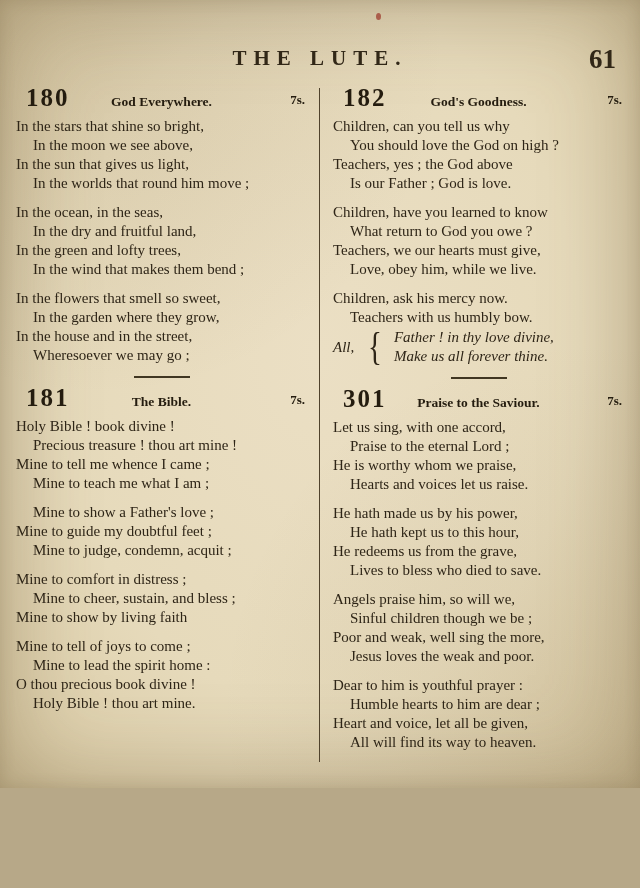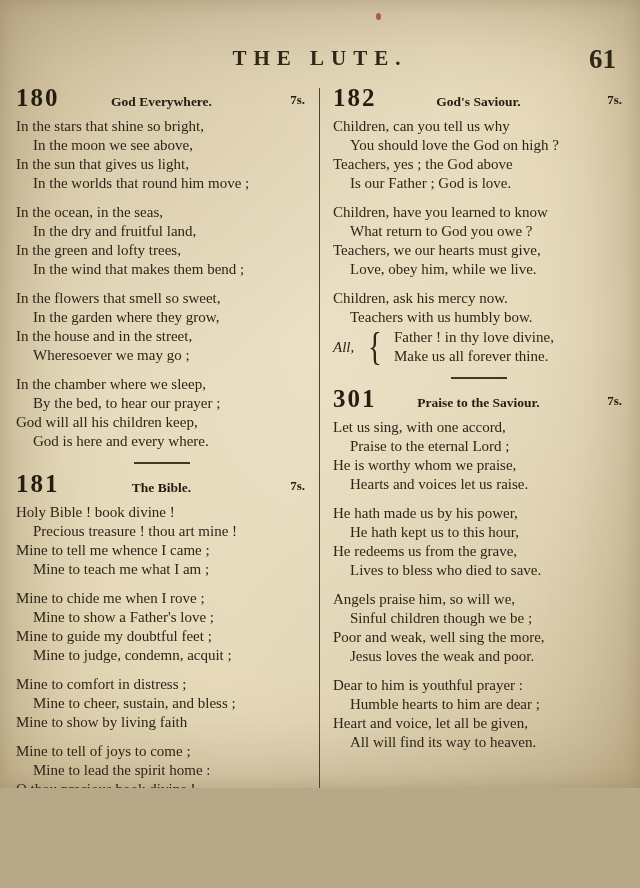--- a/index.html
+++ b/index.html
@@ -22,31 +22,31 @@
   .header-title{
     position:absolute;left:0;right:0;text-align:center;
     font-weight:bold;font-size:21px;letter-spacing:7px;color:#312717;
   }
   .page-number{position:absolute;right:24px;top:-2px;font-size:27px;font-weight:bold;color:#312717;}
   .columns{display:flex;padding:12px 16px 0 16px;position:relative;}
   .column{flex:1;position:relative;min-width:0;}
   .column-left{padding-right:12px;}
   .column-right{padding-left:13px;border-left:1.5px solid #4f422c;}
   .hymn-head{position:relative;text-align:center;height:26px;margin-bottom:3px;}
-  .hymn-number{position:absolute;left:0;top:-4px;font-size:25px;font-weight:bold;letter-spacing:2px;color:#241c0f;}
+  .hymn-number{position:absolute;left:10px;top:-4px;font-size:25px;font-weight:bold;letter-spacing:2px;color:#241c0f;}
   .hymn-title{font-size:13.5px;font-weight:bold;position:relative;top:4px;color:#241c0f;}
   .hymn-meter{position:absolute;right:2px;top:4px;font-size:13px;font-weight:bold;color:#241c0f;}
   .stanza{margin:0 0 10px 0;}
   .line{font-size:15px;line-height:19px;white-space:nowrap;}
   .line.indent{padding-left:17px;}
   .hymn-rule{width:56px;height:1.5px;background:#403622;margin:11px auto 10px auto;}
   .brace-row{display:flex;align-items:center;margin-top:1px;gap:8px;}
   .brace-label{font-style:italic;font-size:15px;min-width:27px;}
   .brace{font-size:29px;line-height:1;transform:scaleY(1.35);margin-right:4px;font-weight:400;}
-  .brace-lines .line{padding-left:0;}
+  .brace-lines .line{padding-left:0;font-style:italic;}
 </style>
 </head>
 <body>
 
 <div class="page">
   <div class="speck"></div>
   <div class="header">
     <div class="header-title">THE LUTE.</div>
     <div class="page-number">61</div>
   </div>
@@ -65,58 +65,51 @@
             <div class="line indent">In the dry and fruitful land,</div>
             <div class="line">In the green and lofty trees,</div>
             <div class="line indent">In the wind that makes them bend ;</div>
           </div>
           <div class="stanza">
             <div class="line">In the flowers that smell so sweet,</div>
             <div class="line indent">In the garden where they grow,</div>
             <div class="line">In the house and in the street,</div>
             <div class="line indent">Wheresoever we may go ;</div>
           </div>
-          <div class="stanza">
-            <div class="line">In the chamber where we sleep,</div>
-            <div class="line indent">By the bed, to hear our prayer ;</div>
-            <div class="line">God will all his children keep,</div>
-            <div class="line indent">God is here and every where.</div>
-          </div>
         </div>
         <div class="hymn-rule"></div>
         <div class="hymn">
           <div class="hymn-head"><span class="hymn-number">181</span><span class="hymn-title">The Bible.</span><span class="hymn-meter">7s.</span></div>
           <div class="stanza">
             <div class="line">Holy Bible ! book divine !</div>
             <div class="line indent">Precious treasure ! thou art mine !</div>
             <div class="line">Mine to tell me whence I came ;</div>
             <div class="line indent">Mine to teach me what I am ;</div>
           </div>
           <div class="stanza">
-            <div class="line">Mine to chide me when I rove ;</div>
             <div class="line indent">Mine to show a Father's love ;</div>
             <div class="line">Mine to guide my doubtful feet ;</div>
             <div class="line indent">Mine to judge, condemn, acquit ;</div>
           </div>
           <div class="stanza">
             <div class="line">Mine to comfort in distress ;</div>
             <div class="line indent">Mine to cheer, sustain, and bless ;</div>
             <div class="line">Mine to show by living faith</div>
           </div>
           <div class="stanza">
             <div class="line">Mine to tell of joys to come ;</div>
             <div class="line indent">Mine to lead the spirit home :</div>
             <div class="line">O thou precious book divine !</div>
             <div class="line indent">Holy Bible ! thou art mine.</div>
           </div>
         </div>
       </div>
     <div class="column column-right">
         <div class="hymn">
-          <div class="hymn-head"><span class="hymn-number">182</span><span class="hymn-title">God's Saviour.</span><span class="hymn-meter">7s.</span></div>
+          <div class="hymn-head"><span class="hymn-number">182</span><span class="hymn-title">God's Goodness.</span><span class="hymn-meter">7s.</span></div>
           <div class="stanza">
             <div class="line">Children, can you tell us why</div>
             <div class="line indent">You should love the God on high ?</div>
             <div class="line">Teachers, yes ; the God above</div>
             <div class="line indent">Is our Father ;  God is love.</div>
           </div>
           <div class="stanza">
             <div class="line">Children, have you learned to know</div>
             <div class="line indent">What return to God you owe ?</div>
             <div class="line">Teachers, we our hearts must give,</div>

